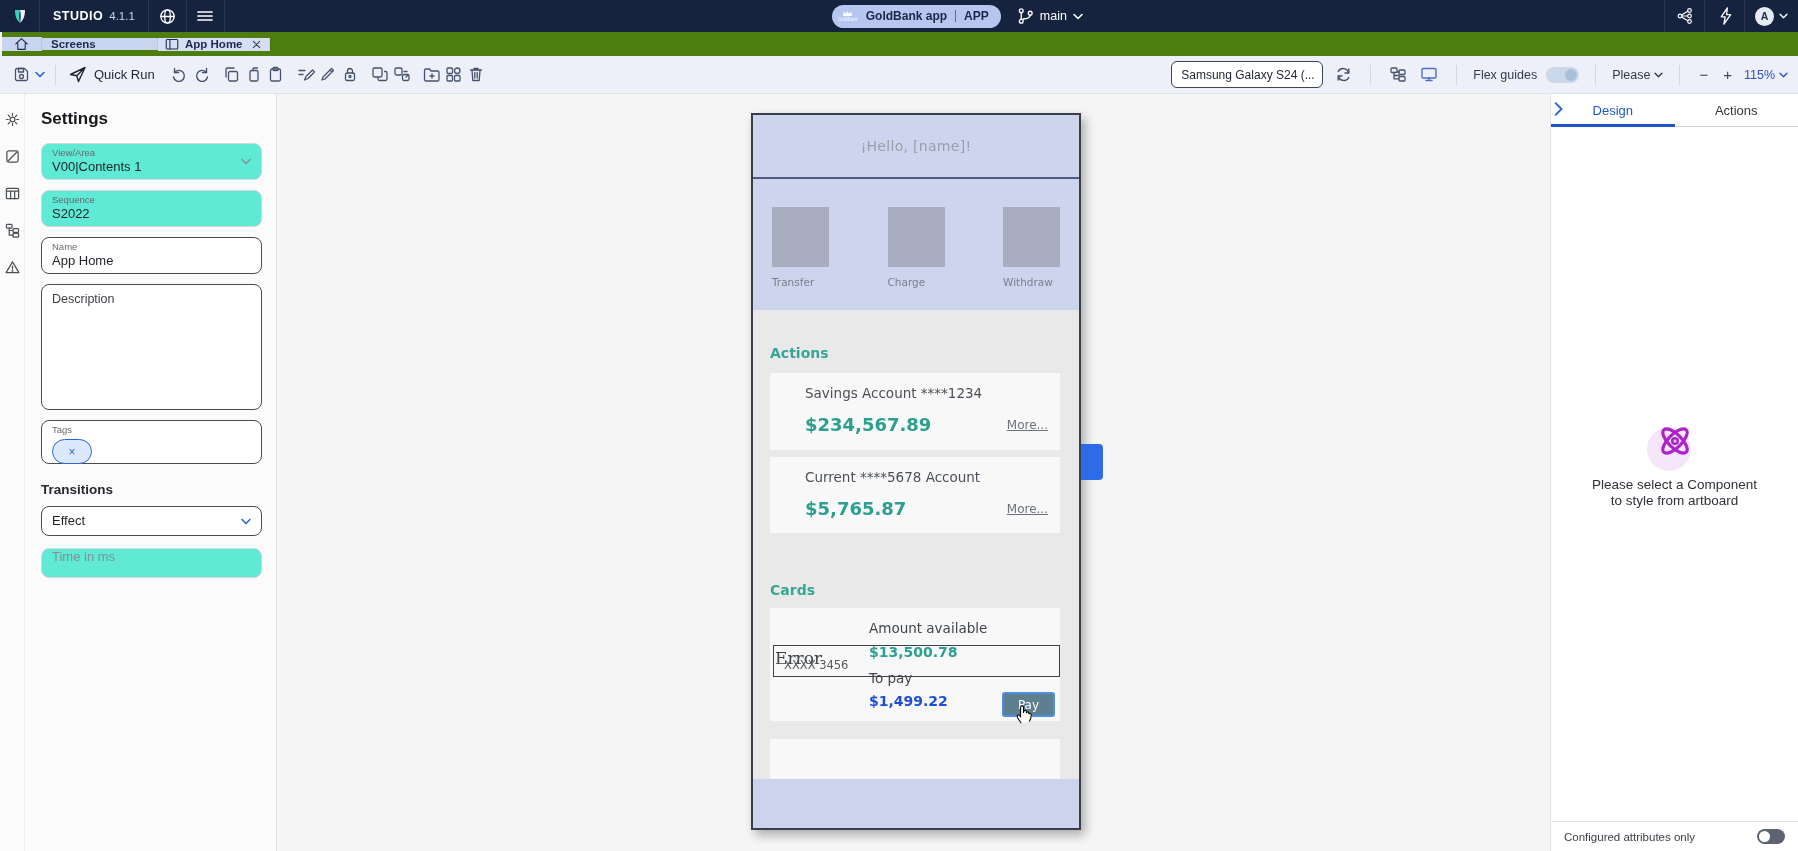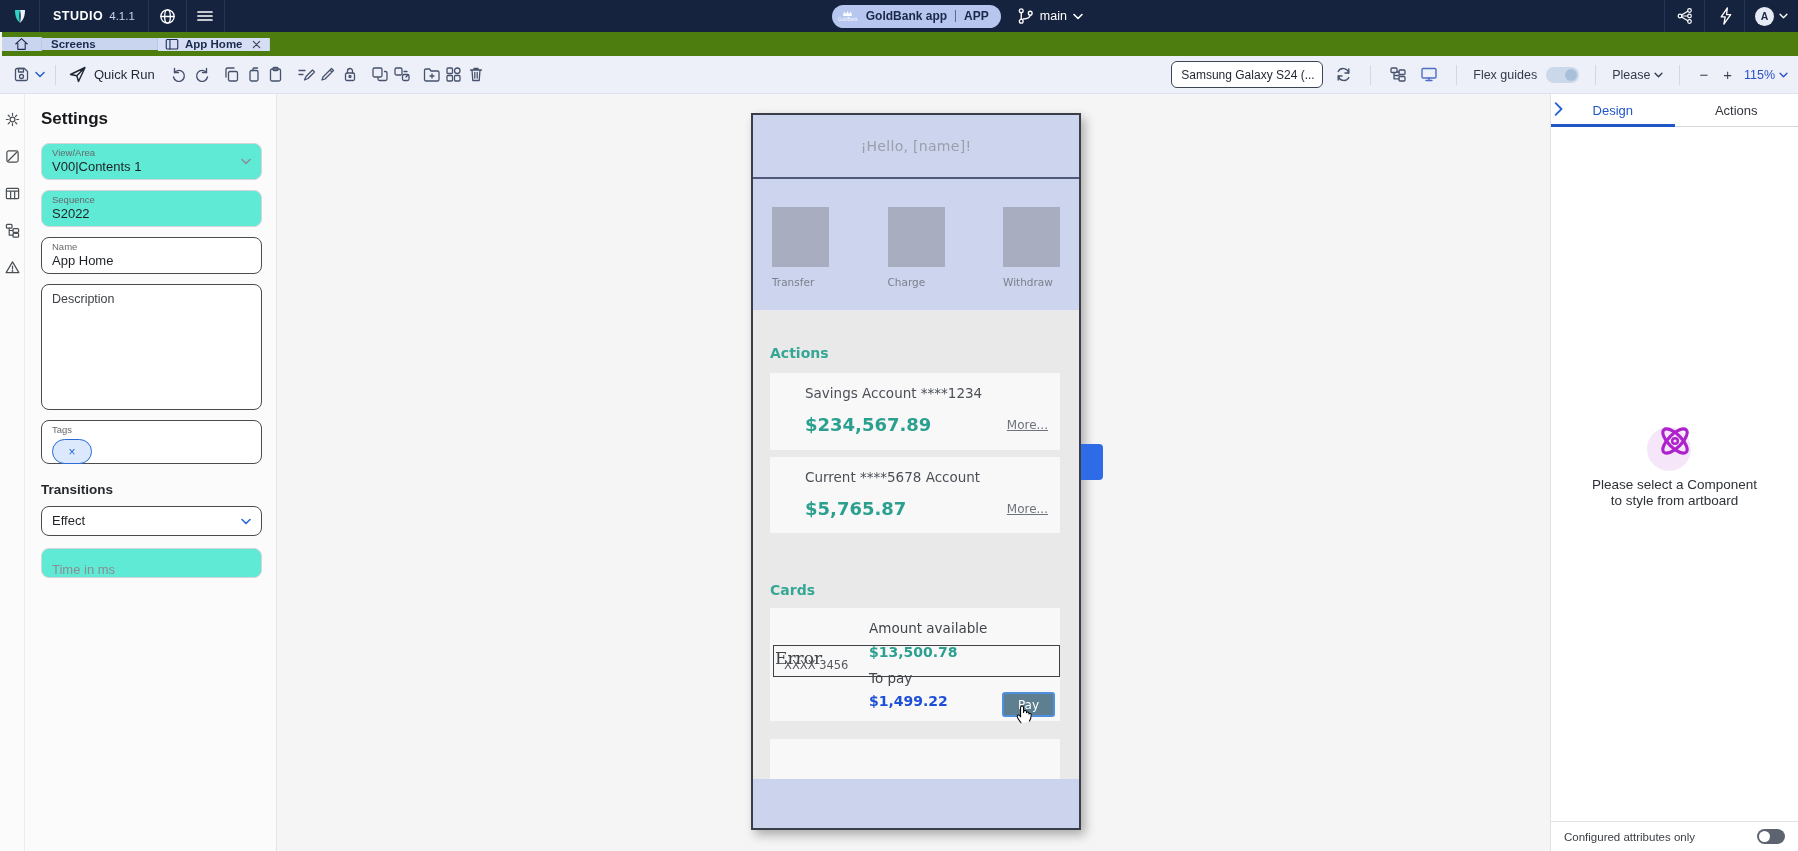--- a/index.html
+++ b/index.html
@@ -66,21 +66,21 @@
   .fld-label { font-size:9.5px; color:#66696e; line-height:12px; }
   .fld-value { font-size:13px; color:#1e2227; line-height:16px; }
   .fld-row { display:flex; align-items:center; justify-content:space-between; }
   .fld-chev { color:#8a8f98; }
   .fld-desc { height:126px; }
   .fld-tags { height:44px; }
   .tag-chip { margin-top:3px; width:40px; height:25px; border:1.5px solid #2a69d6; background:#dce8fb; border-radius:13px; display:flex; align-items:center; justify-content:center; font-size:12px; color:#2a69d6; cursor:pointer; }
   .trans-title { font-size:13.5px; font-weight:600; color:#26292e; margin:8px 0 9px 0; }
   .fld-effect { height:30px; display:flex; align-items:center; justify-content:space-between; padding:0 10px; margin-bottom:12px; }
   .fld-effect .fld-value { font-weight:500; }
-  .fld-time { height:30px; display:flex; align-items:flex-end; padding:0 10px; }
+  .fld-time { height:30px; display:flex; align-items:flex-start; padding:0 10px; }
   .fld-time input { border:none; outline:none; background:transparent; font-family:"Liberation Sans",sans-serif; font-size:13px; color:#1e2227; width:100%; }
   .fld-time input::placeholder { color:#8a8d93; }
 
   
   .canvas { position:absolute; top:94px; bottom:0; left:277px; width:1273px; background:#f5f5f6; }
   .artboard { position:absolute; left:474px; top:19px; width:330px; height:717px; border:2px solid #393e48; box-shadow:4px 5px 10px rgba(0,0,0,.3); display:flex; flex-direction:column; background:#e9e9e9; font-family:"DejaVu Sans",sans-serif; }
   .ab-header { height:70px; background:#cdd4ed; border-bottom:2px solid #4f5a7d; display:flex; align-items:center; justify-content:center; }
   .ab-greeting { font-size:14px; color:#99a0ac; letter-spacing:.3px; }
   .ab-actions { height:140px; background:#cdd4ed; display:flex; justify-content:space-between; padding:28px 19px 0; }
   .ab-tile { width:57px; }

